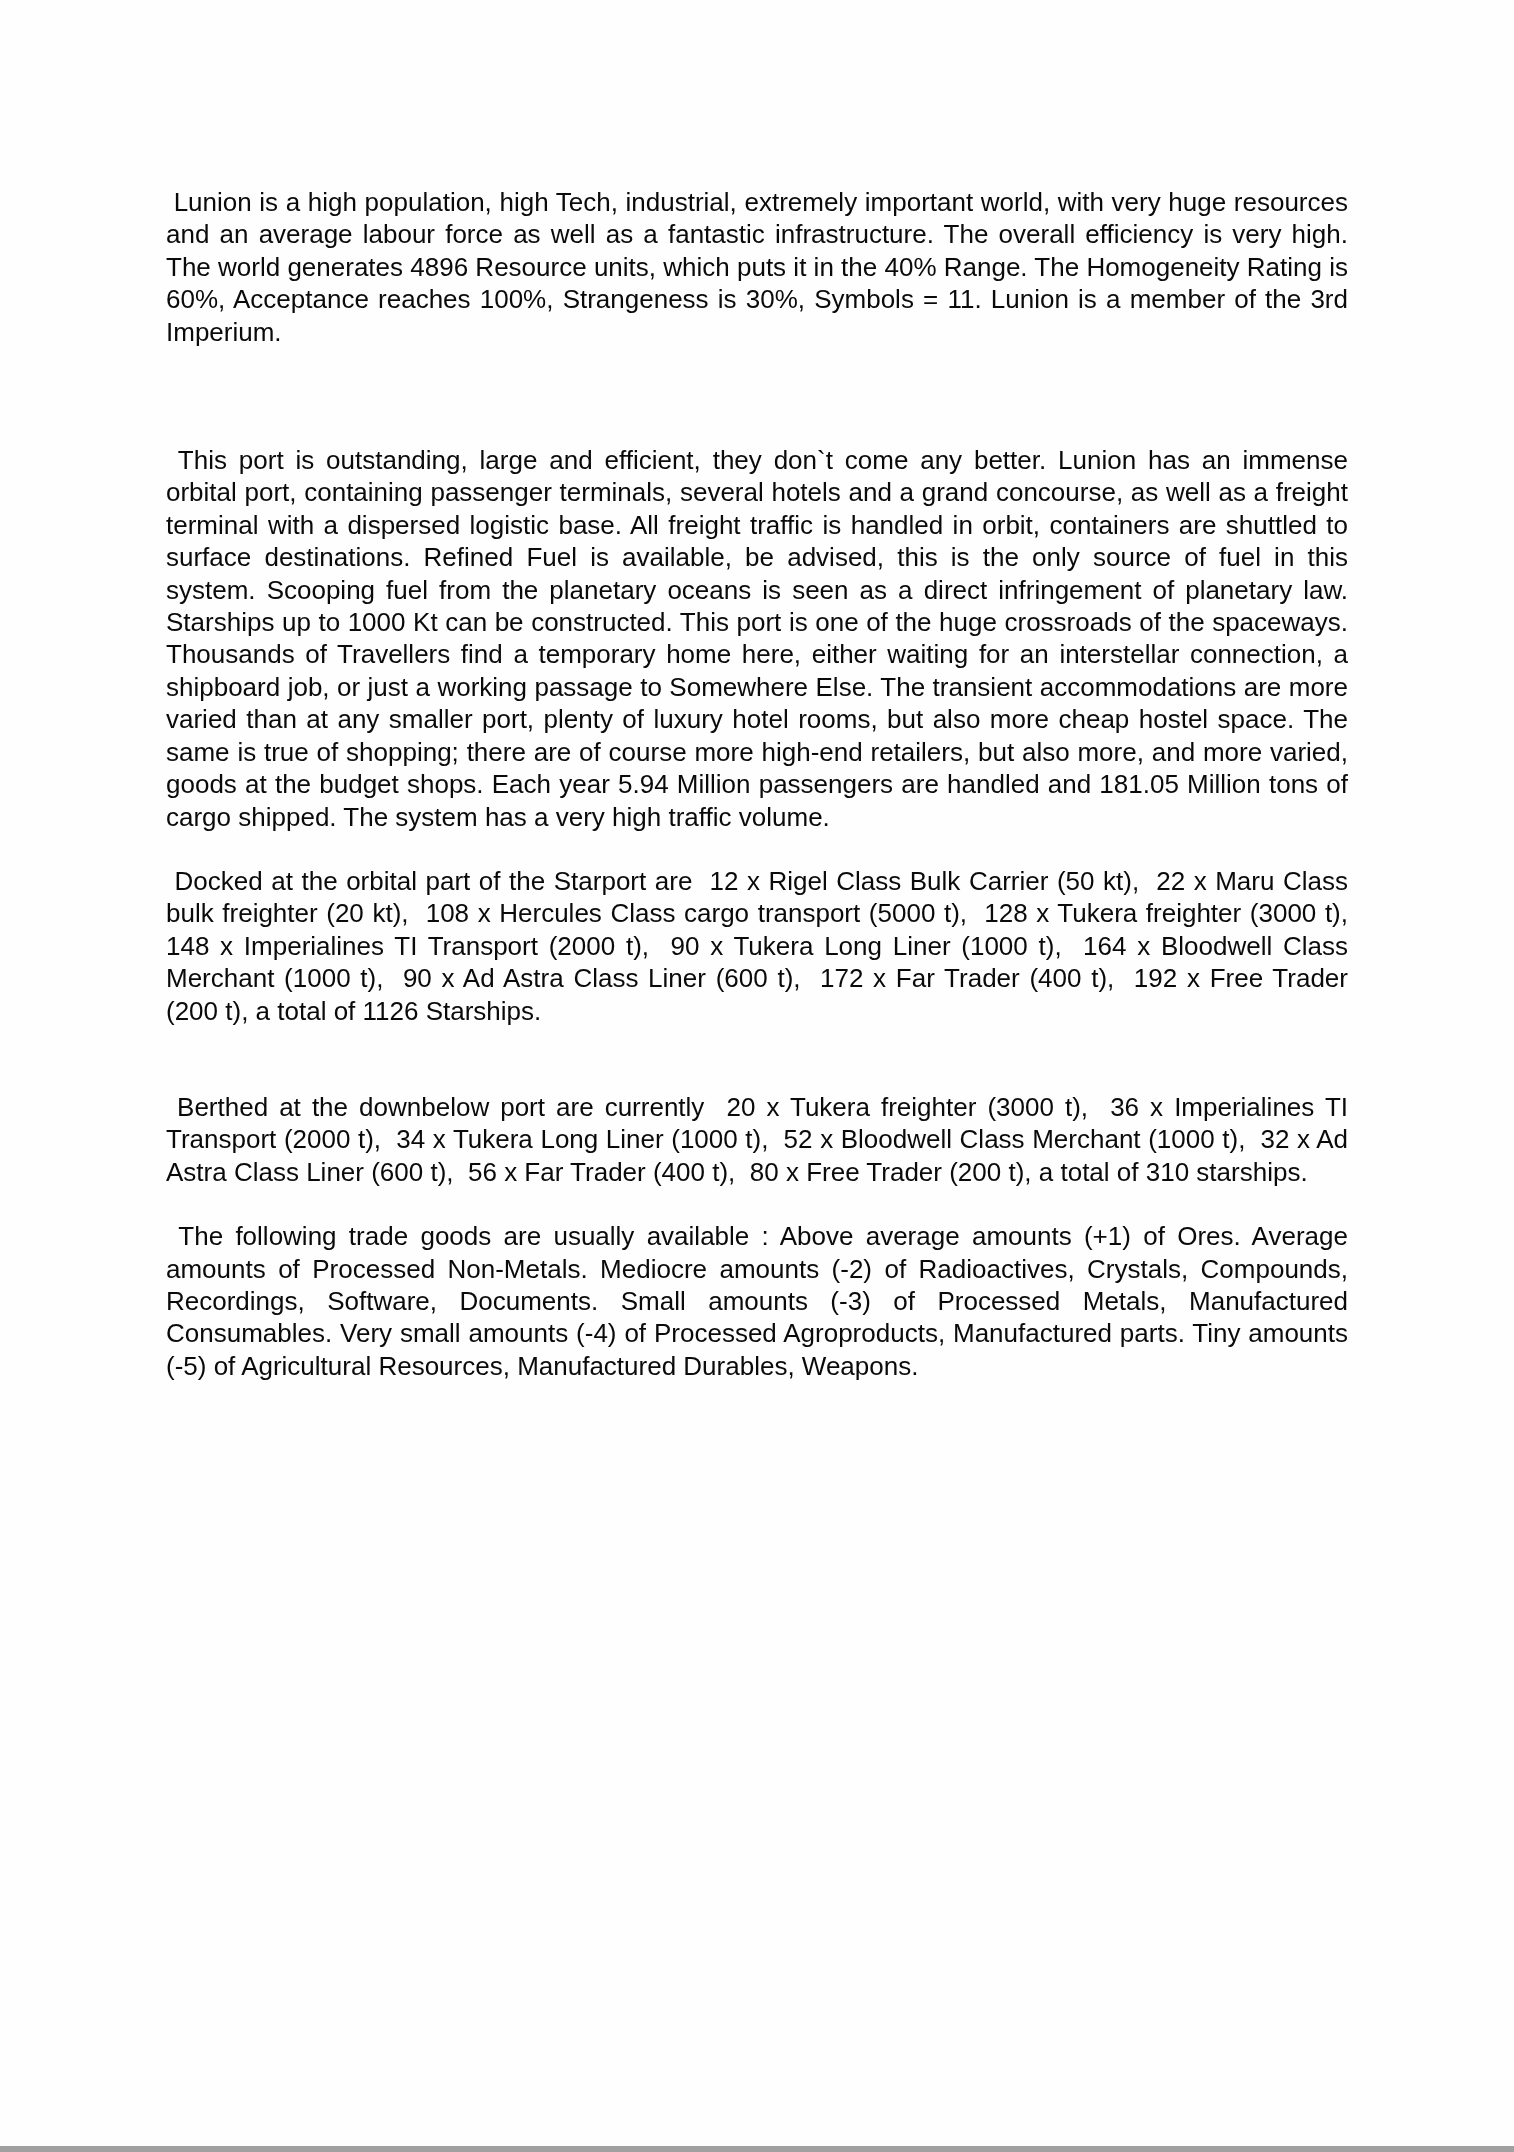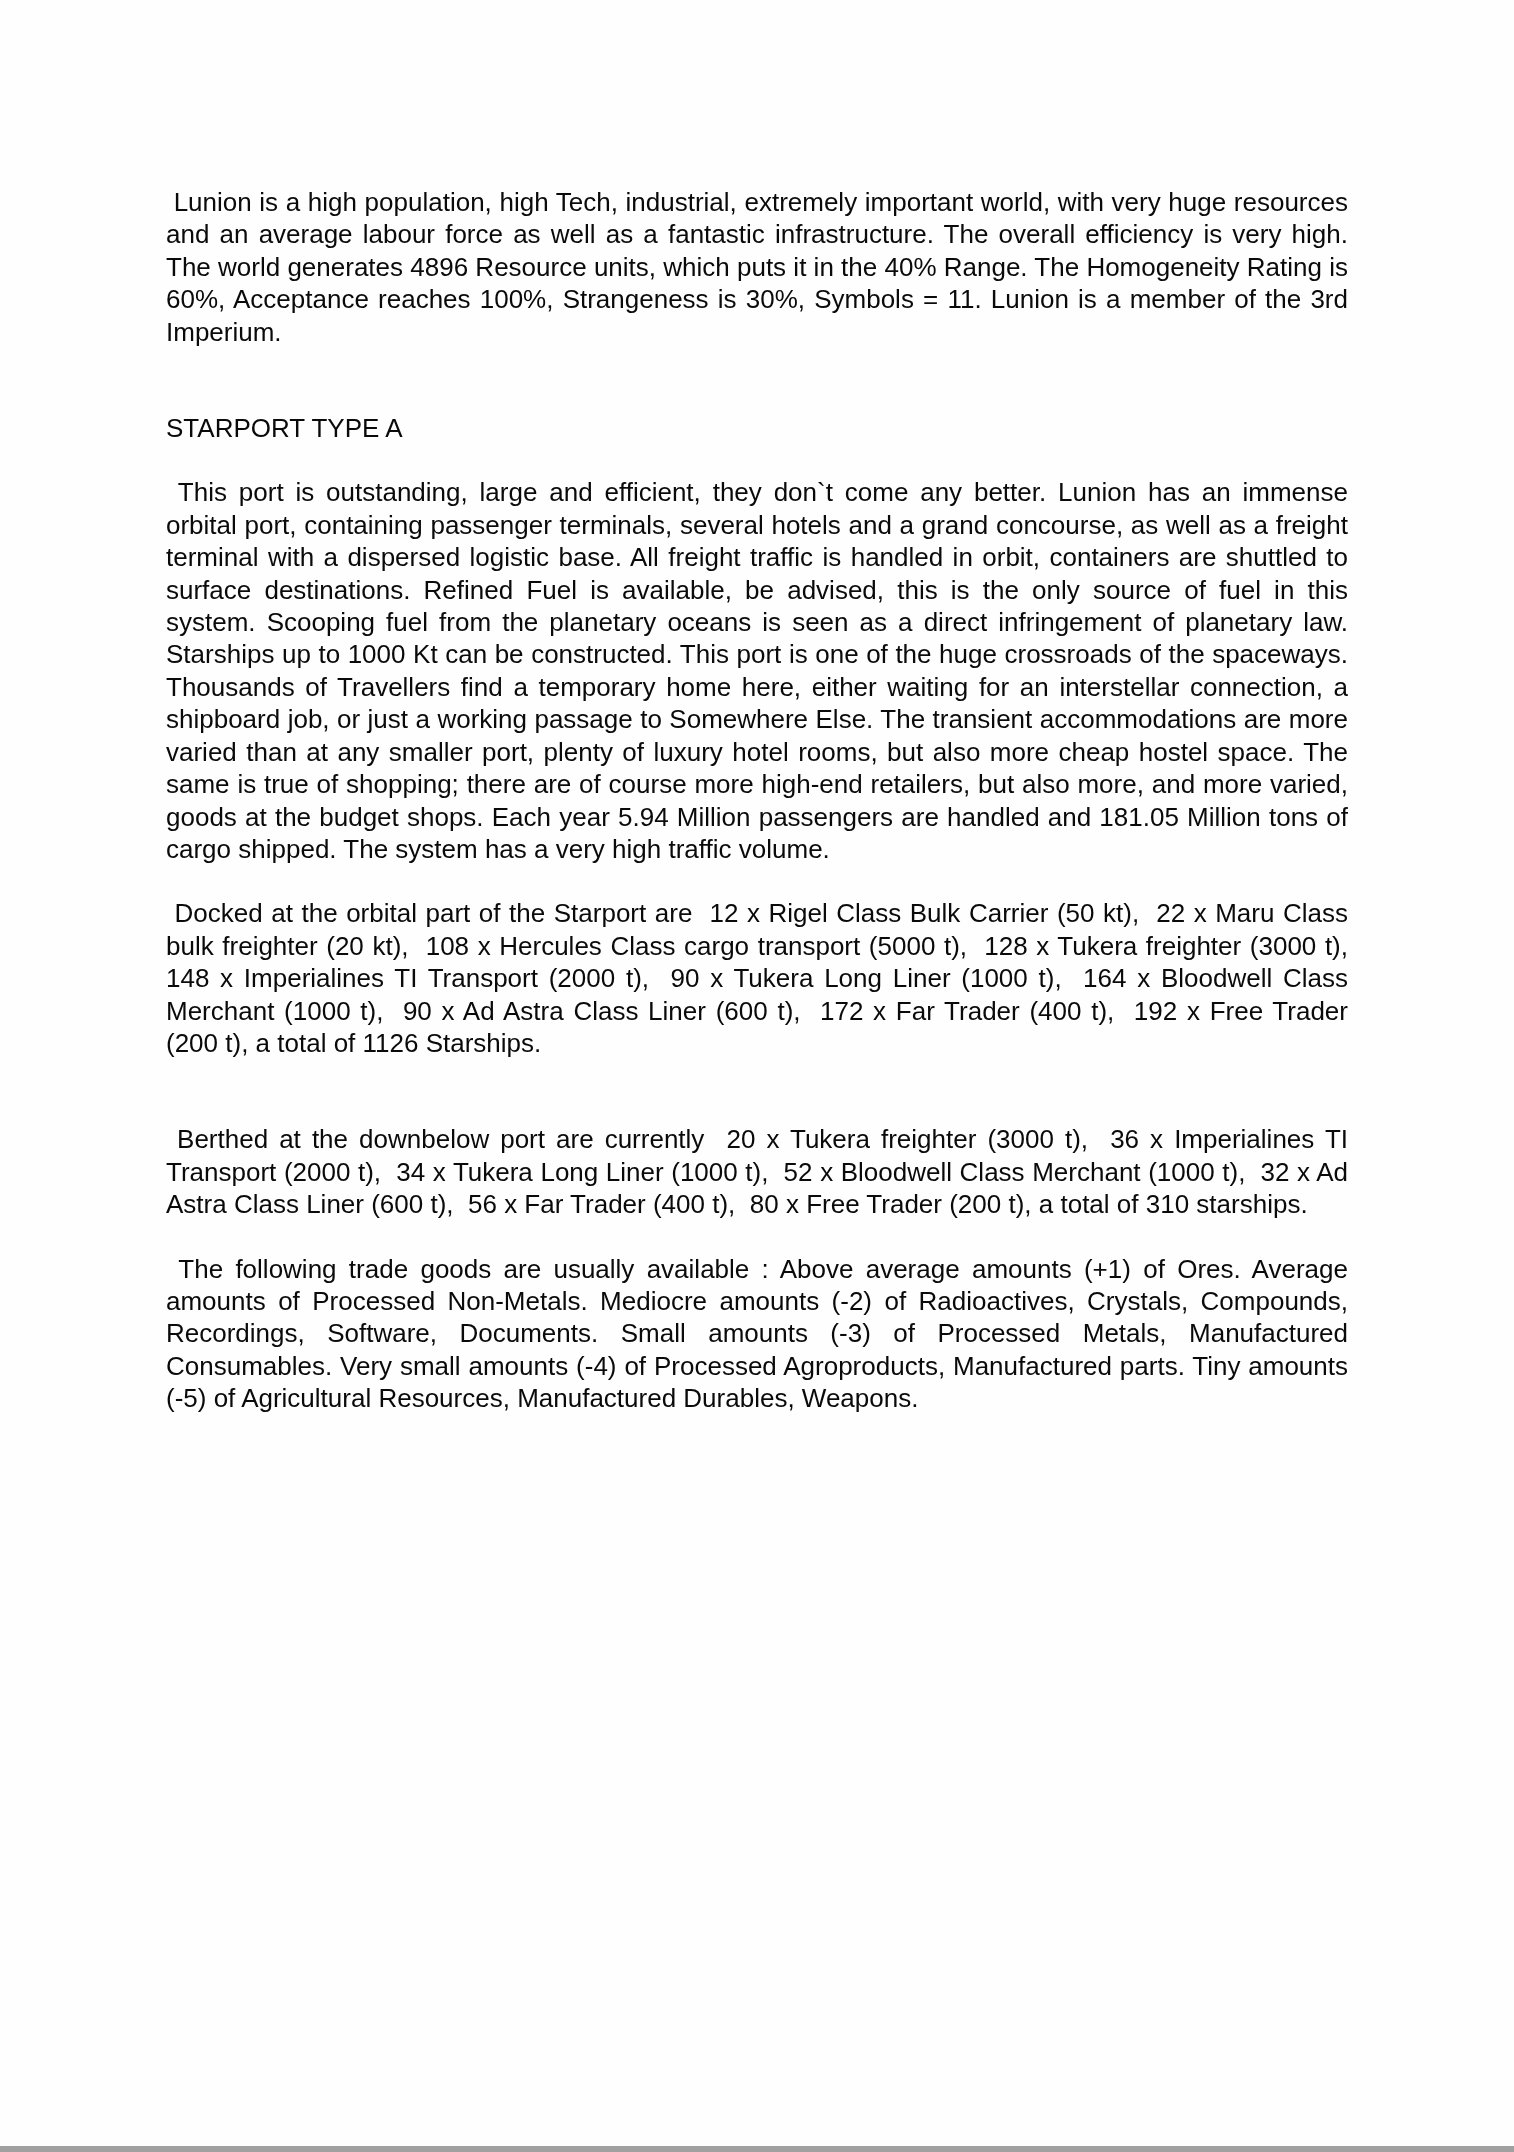--- a/index.html
+++ b/index.html
@@ -58,21 +58,20 @@
     .gap-heading { height: 32px; }
     .gap-para { height: 32px; }
   </style>
 </head>
 <body>
 
 <div class="page">
   <div class="content">
     <p class="para para-last-left"> Lunion is a high population, high Tech, industrial, extremely important world, with very huge resources and an average labour force as well as a fantastic infrastructure. The overall efficiency is very high. The world generates 4896 Resource units, which puts it in the 40% Range. The Homogeneity Rating is 60%, Acceptance reaches 100%, Strangeness is 30%, Symbols = 11. Lunion is a member of the 3rd Imperium.</p>
     <div class="gap-intro"></div>
-    <h2 class="heading">STARPORT TYPE A</h2>
     <div class="gap-heading"></div>
     <p class="para para-last-left"> This port is outstanding, large and efficient, they don`t come any better. Lunion has an immense orbital port, containing passenger terminals, several hotels and a grand concourse, as well as a freight terminal with a dispersed logistic base. All freight traffic is handled in orbit, containers are shuttled to surface destinations. Refined Fuel is available, be advised, this is the only source of fuel in this system. Scooping fuel from the planetary oceans is seen as a direct infringement of planetary law. Starships up to 1000 Kt can be constructed. This port is one of the huge crossroads of the spaceways. Thousands of Travellers find a temporary home here, either waiting for an interstellar connection, a shipboard job, or just a working passage to Somewhere Else. The transient accommodations are more varied than at any smaller port, plenty of luxury hotel rooms, but also more cheap hostel space. The same is true of shopping; there are of course more high-end retailers, but also more, and more varied, goods at the budget shops. Each year 5.94 Million passengers are handled and 181.05 Million tons of cargo shipped. The system has a very high traffic volume.</p>
     <div class="gap-para"></div>
     <p class="para para-last-left"> Docked at the orbital part of the Starport are  12 x Rigel Class Bulk Carrier (50 kt),  22 x Maru Class bulk freighter (20 kt),  108 x Hercules Class cargo transport (5000 t),  128 x Tukera freighter (3000 t),  148 x Imperialines TI Transport (2000 t),  90 x Tukera Long Liner (1000 t),  164 x Bloodwell Class Merchant (1000 t),  90 x Ad Astra Class Liner (600 t),  172 x Far Trader (400 t),  192 x Free Trader (200 t), a total of 1126 Starships.</p>
     <div class="gap-para"></div>
     <div class="gap-para"></div>
     <p class="para para-last-left"> Berthed at the downbelow port are currently  20 x Tukera freighter (3000 t),  36 x Imperialines TI Transport (2000 t),  34 x Tukera Long Liner (1000 t),  52 x Bloodwell Class Merchant (1000 t),  32 x Ad Astra Class Liner (600 t),  56 x Far Trader (400 t),  80 x Free Trader (200 t), a total of 310 starships.</p>
     <div class="gap-para"></div>
     <p class="para para-last-left"> The following trade goods are usually available : Above average amounts (+1) of Ores. Average amounts of Processed Non-Metals. Mediocre amounts (-2) of Radioactives, Crystals, Compounds, Recordings, Software, Documents. Small amounts (-3) of Processed Metals, Manufactured Consumables. Very small amounts (-4) of Processed Agroproducts, Manufactured parts. Tiny amounts (-5) of Agricultural Resources, Manufactured Durables, Weapons.</p>
   </div>

